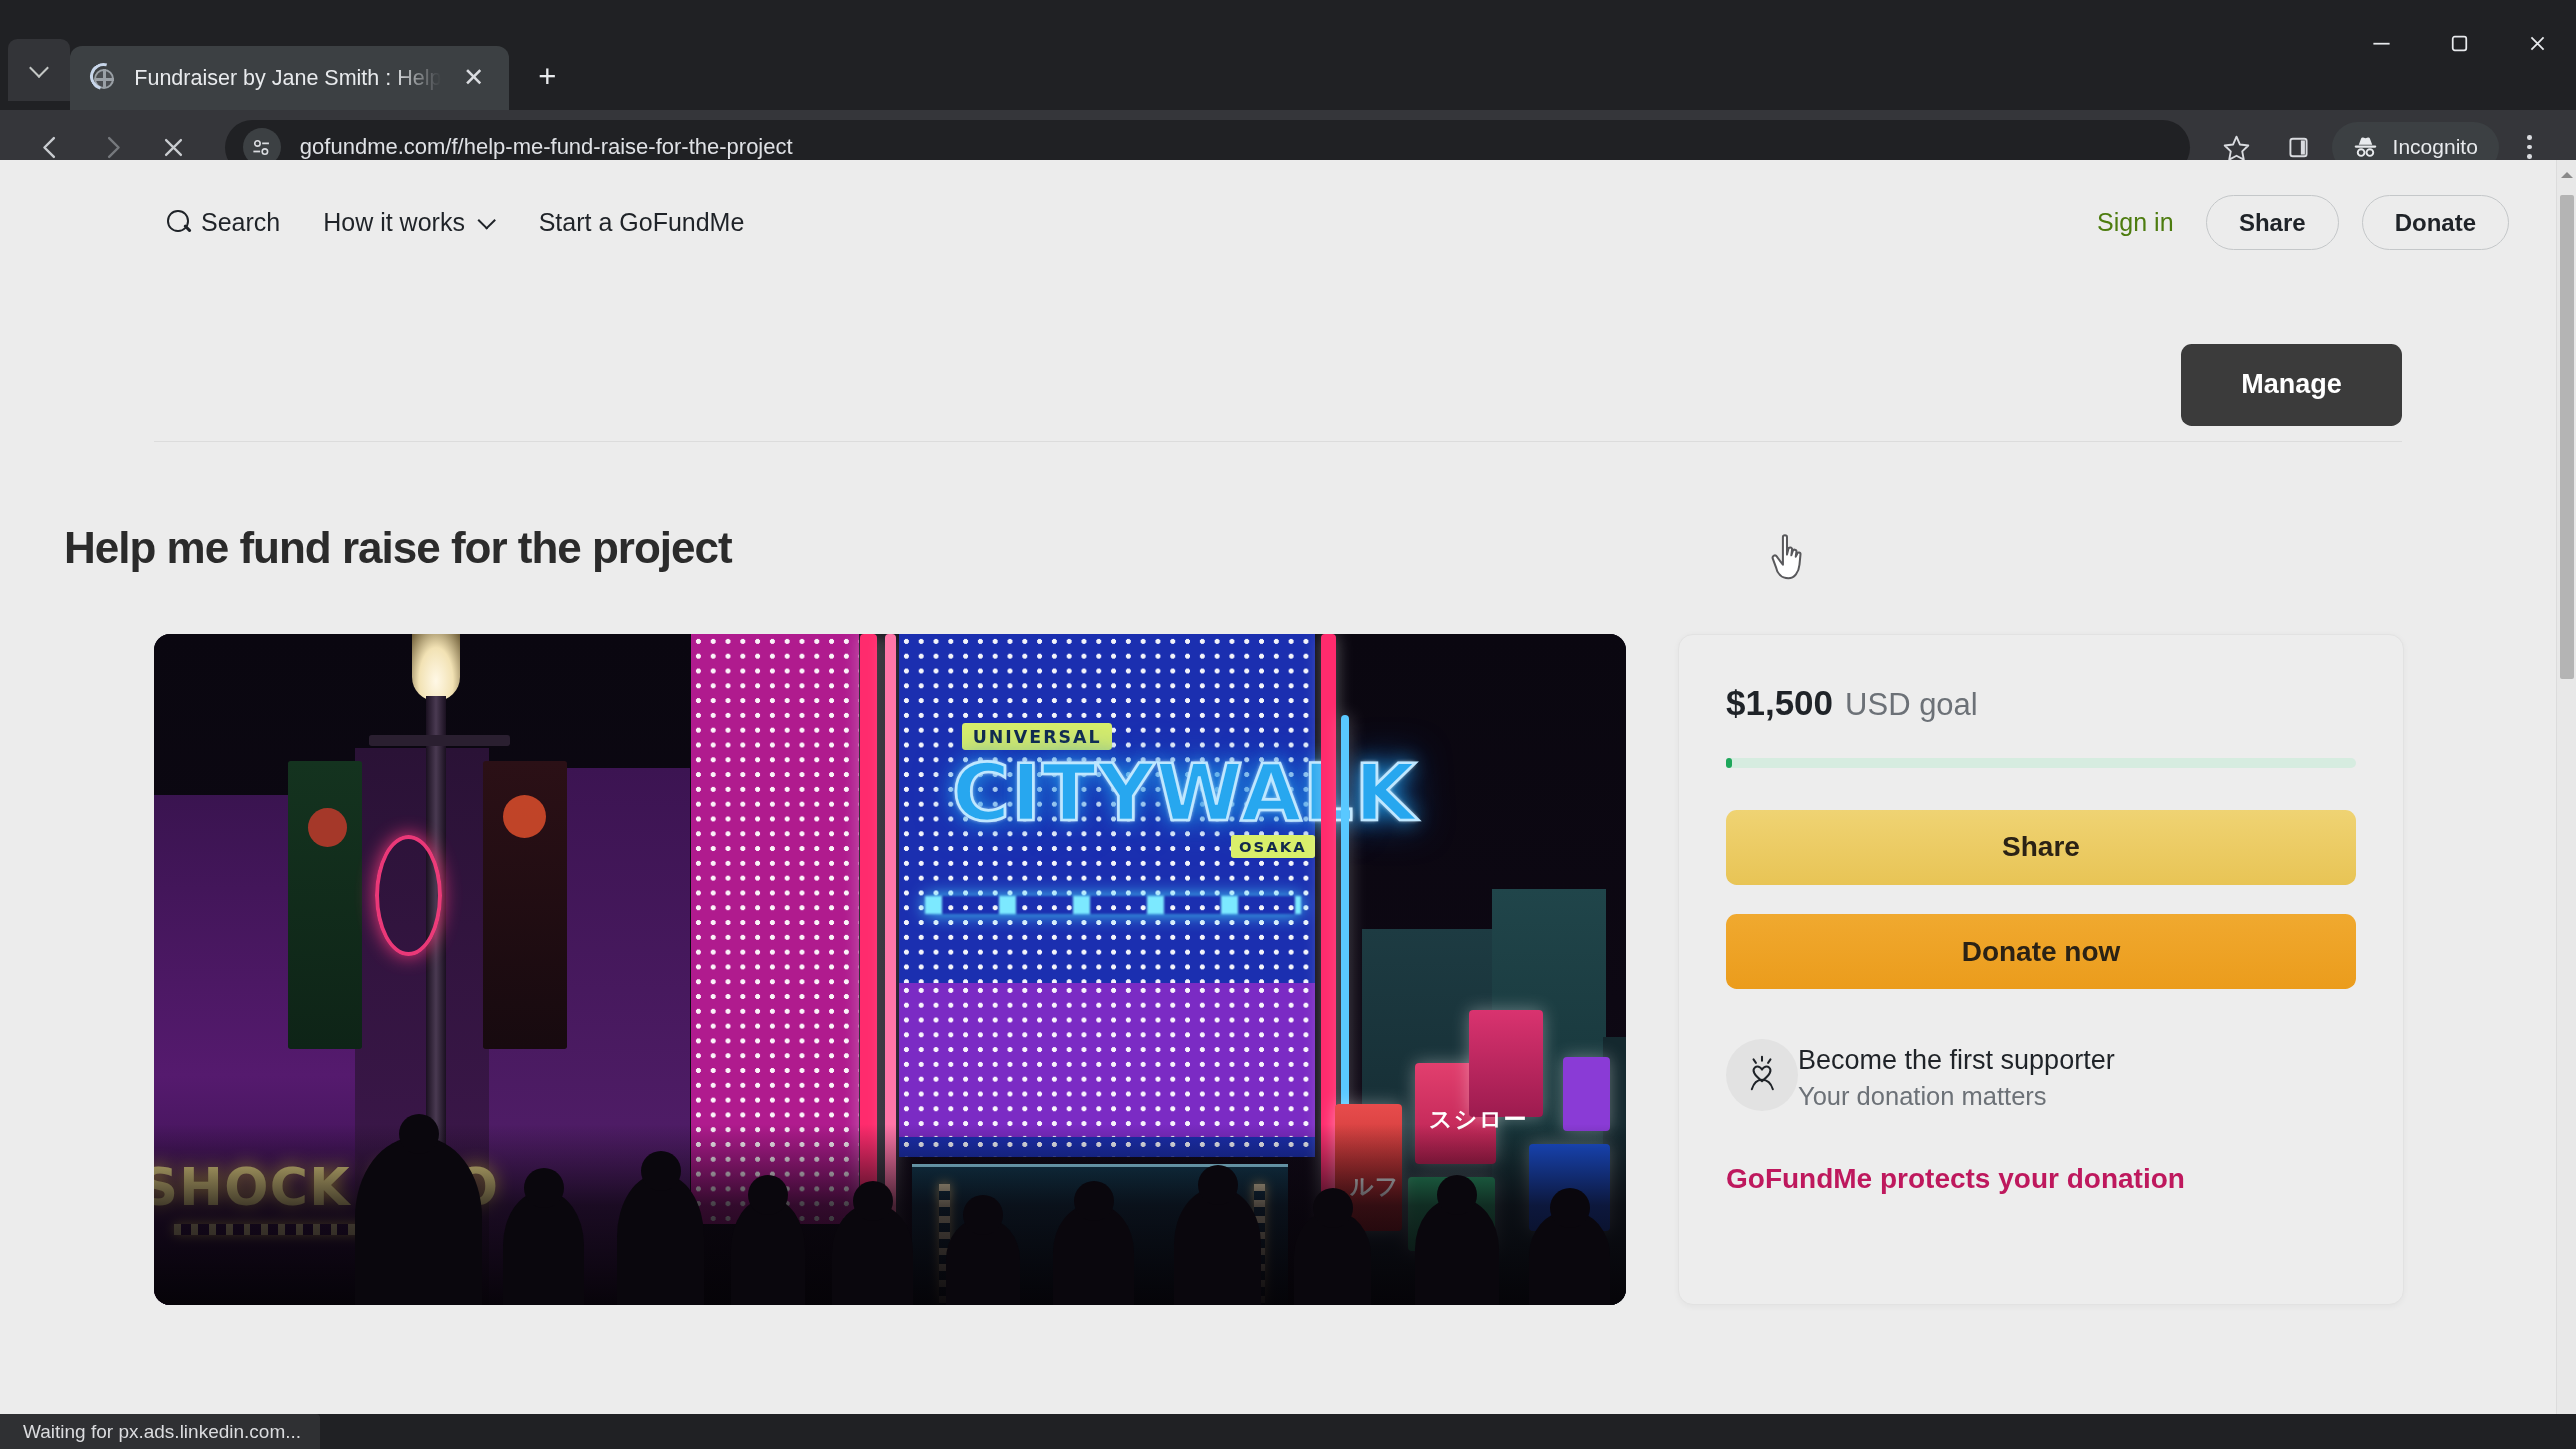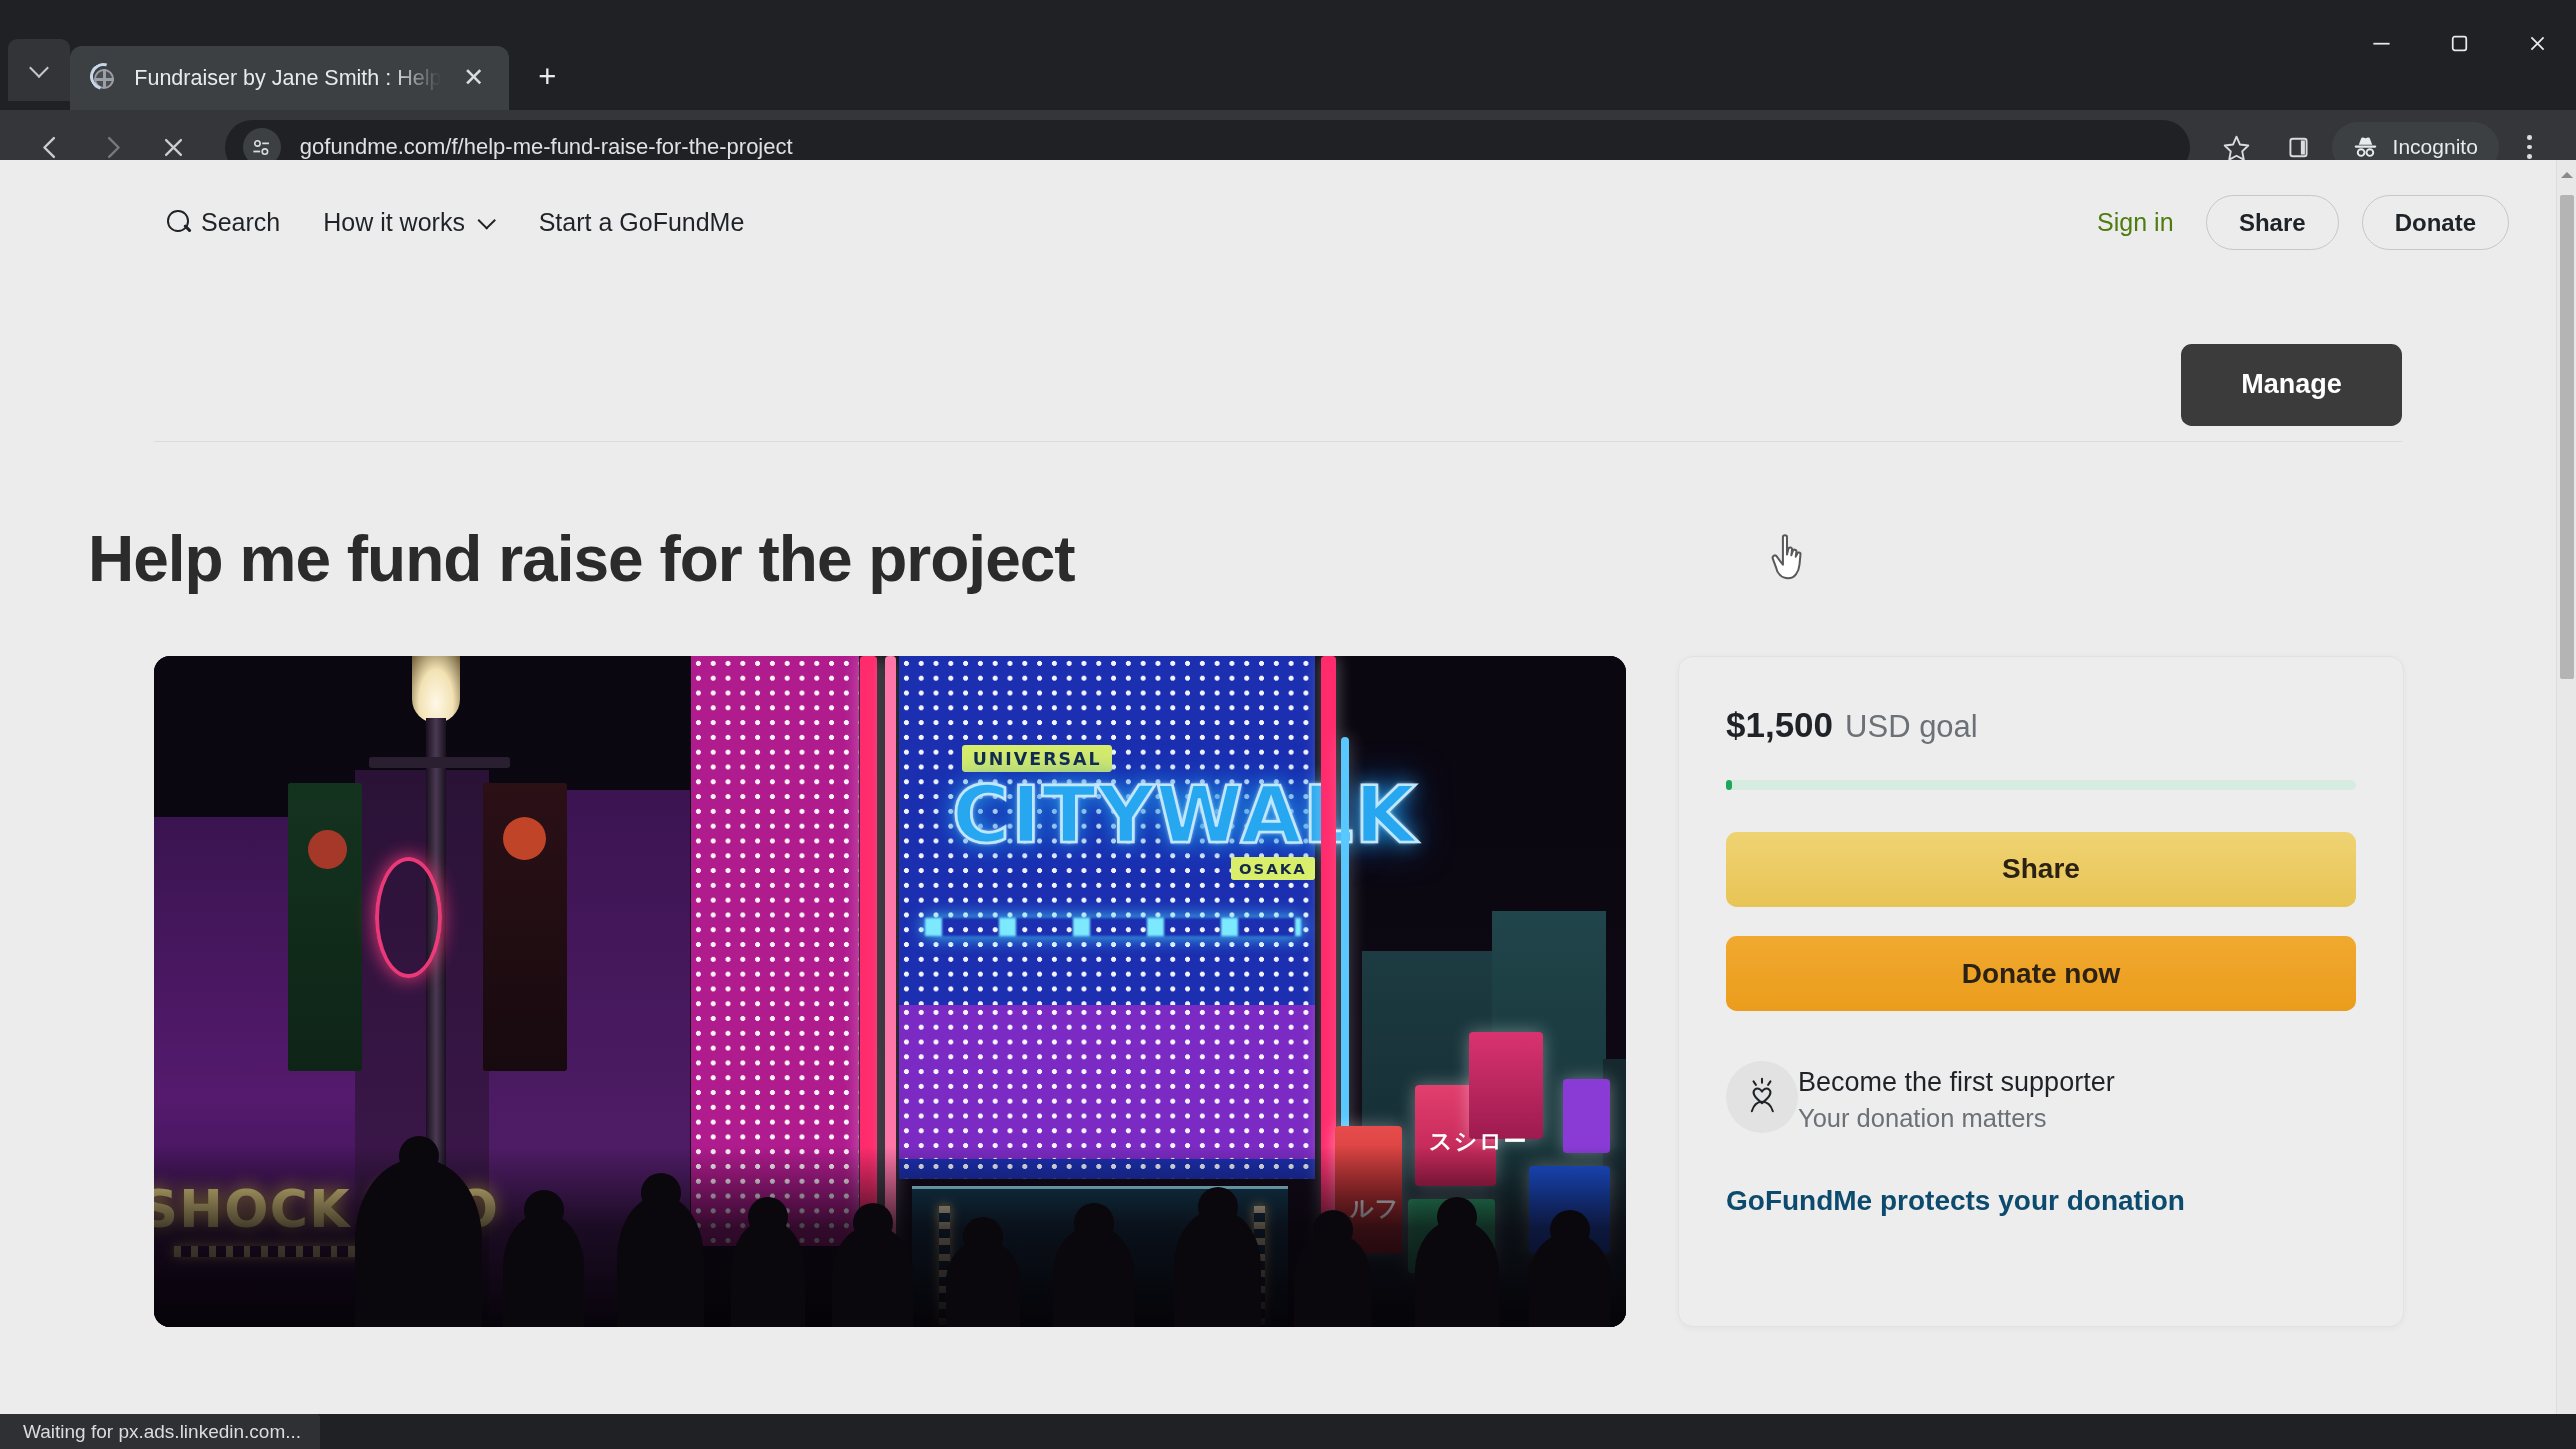--- a/index.html
+++ b/index.html
@@ -223,22 +223,22 @@
     margin-left: auto;
     height: 82px; min-width: 221px;
     background: #3b3b3b; color: #ffffff;
     border-radius: 10.7px;
     display: flex; align-items: center; justify-content: center;
     font-size: 27px; font-weight: 700;
   }
 
   
   .hero-title {
-    margin: 82px 154px 0 88px;
-    font-size: 64px; font-weight: 700; color: #2b2b2b;
+    margin: 82px 154px 0 64px;
+    font-size: 44px; font-weight: 700; color: #2b2b2b;
     letter-spacing: -1px;
     line-height: 1.1;
   }
 
   
   .content-row {
     margin: 62px 154px 0 154px;
     display: flex; gap: 52px; align-items: flex-start;
   }
   .hero-media {
@@ -321,21 +321,21 @@
     width: 72px; height: 72px; border-radius: 50%;
     background: #e2e2e2;
     display:flex; align-items:center; justify-content:center;
     flex: 0 0 auto;
   }
   .supporter-title { font-size: 27px; color: #1f2328; }
   .supporter-sub { font-size: 25.5px; color: #6c7177; margin-top: 6.7px; }
 
   .protects {
     margin-top: 52px;
-    font-size: 28px; font-weight: 700; color: #0c4a6e;
+    font-size: 28px; font-weight: 700; color: #be185d;
   }
 
   
   .scrollbar {
     position: absolute; right: 0; top: 160px;
     width: 20px; height: 1254px;
     background: #e8e8e8;
     border-left: 0.7px solid #dcdcdc;
   }
   .sb-arrow-up {

